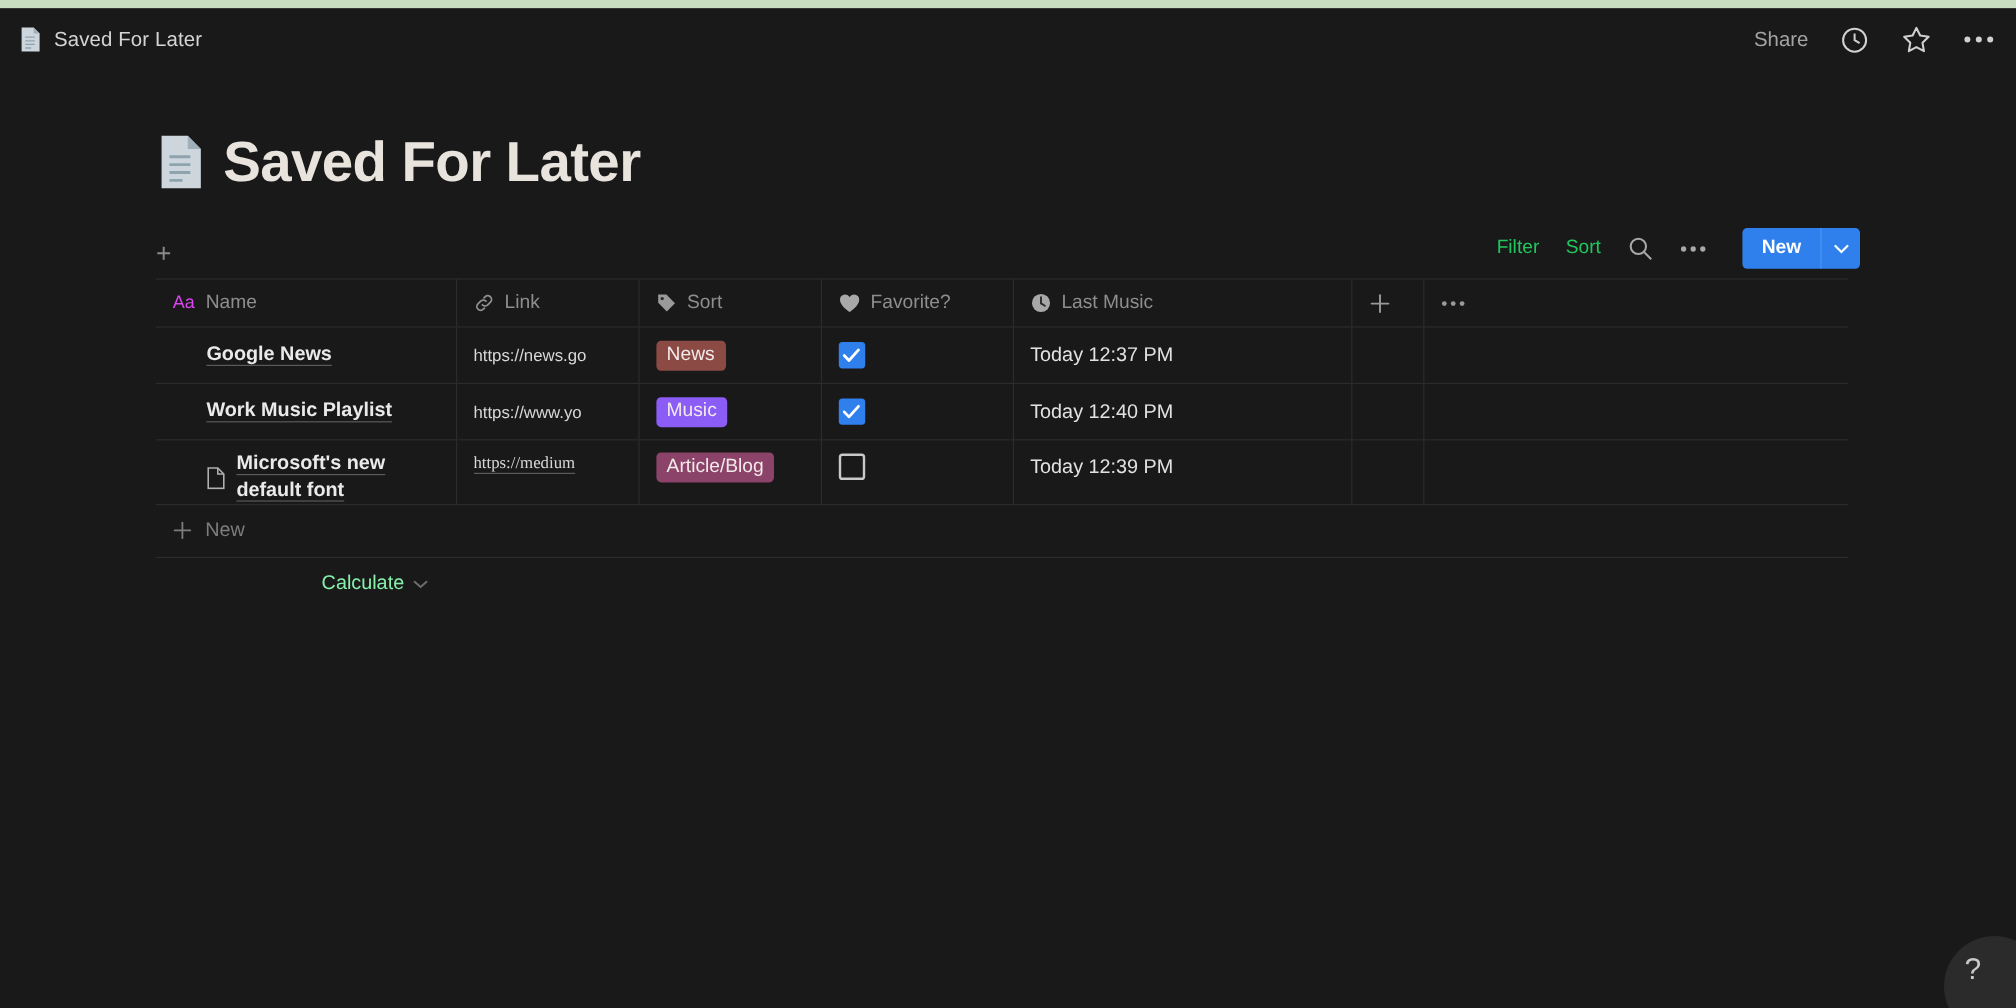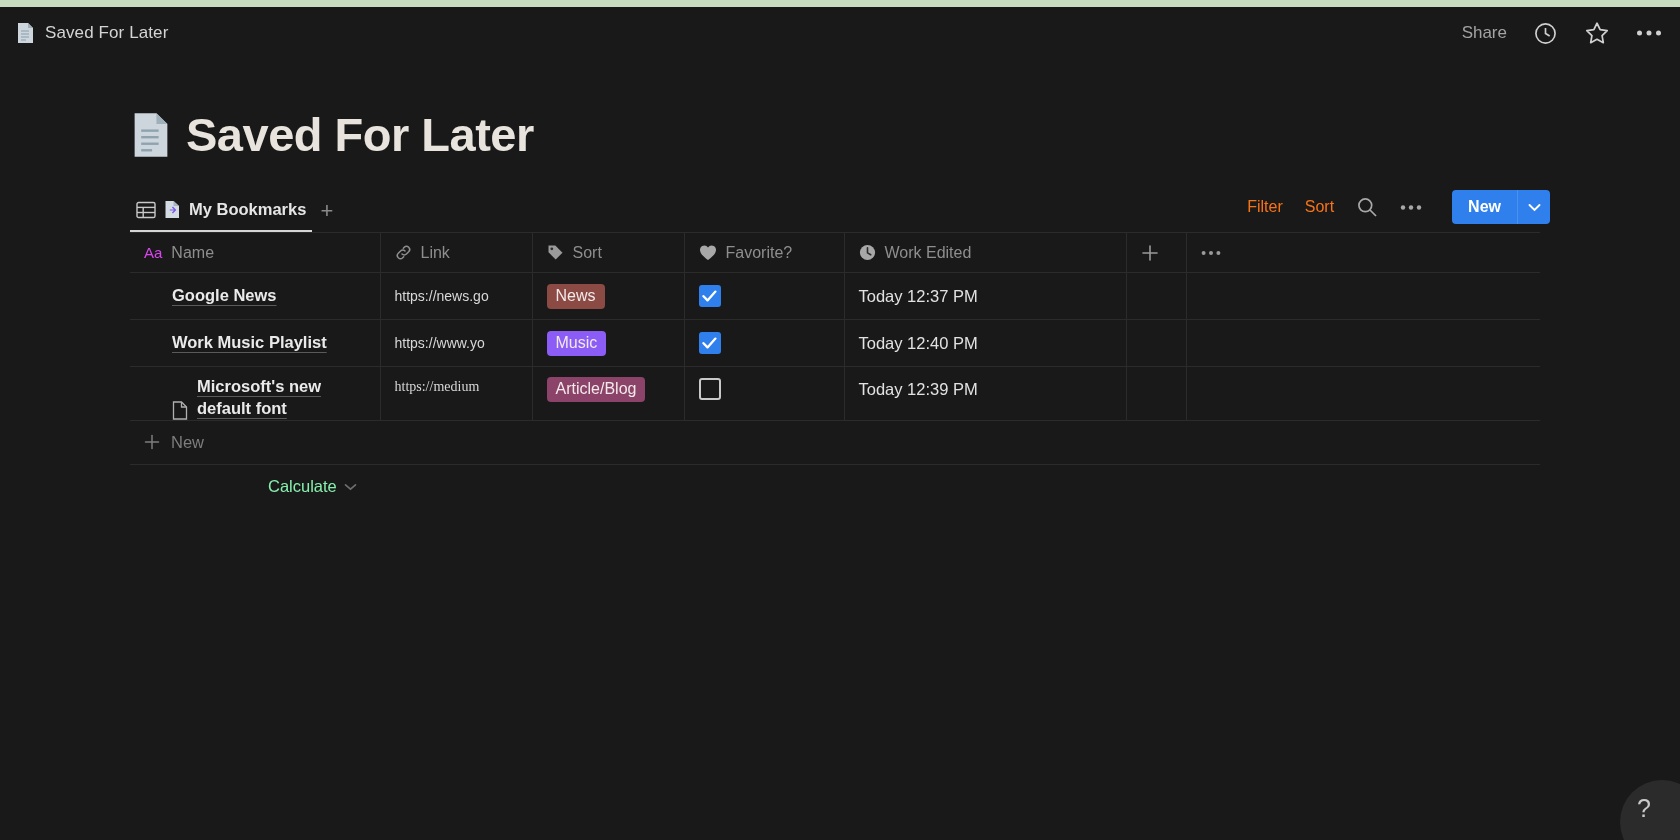--- a/index.html
+++ b/index.html
@@ -61,21 +61,21 @@
     border-bottom: 2px solid #d6d6d6;
     color: #e6e6e6; font-size: 16.5px; font-weight: bold;
     margin-right: 8px;
   }
   .tab-add {
     color: #8a8a8a; font-size: 22px; padding-bottom: 10px;
     line-height: 1;
   }
   .tabs-spacer { flex: 1; }
   .tab-tools { display: flex; align-items: center; gap: 22px; padding-bottom: 8px; }
-  .tool-label { font-size: 16px; color: #f97316; }
+  .tool-label { font-size: 16px; color: #22c55e; }
   .btn-new {
     display: flex; align-items: stretch;
     background: #2f80ed; border-radius: 4px; overflow: hidden;
     height: 34px; margin-left: 8px;
   }
   .btn-new-main {
     display: flex; align-items: center; padding: 0 16px;
     color: #fff; font-size: 16px; font-weight: bold;
   }
   .btn-new-caret {
@@ -224,38 +224,20 @@
             <line x1="5" y1="12" x2="13" y2="12"></line>
           <line x1="5" y1="15" x2="13" y2="15"></line>
             <line x1="5" y1="18" x2="10" y2="18"></line>
         </g>
       </svg>
     </span>
     <h1 class="page-title">Saved For Later</h1>
   </div>
 
   <div class="tabs-row">
-    <div class="tab">
-      <span>
-        <svg width="20" height="18" viewBox="0 0 20 18" fill="none" stroke="#c9c9c9" stroke-width="1.4">
-          <rect x="1" y="1.5" width="18" height="15" rx="1.6"></rect>
-          <line x1="1" y1="6.4" x2="19" y2="6.4"></line>
-            <line x1="1" y1="11.5" x2="19" y2="11.5"></line>
-          <line x1="7.2" y1="6.4" x2="7.2" y2="16.5"></line>
-        </svg>
-      </span>
-      <span>
-        <svg width="17" height="19" viewBox="0 0 17 19">
-          <path d="M1.5 1h8l5.5 5v12h-13.5z" fill="#d3dce2"></path>
-          <path d="M9.5 1l5.5 5h-5.5z" fill="#a7b6c0"></path>
-          <path d="M9.5 10.5h5l-2.4-2.6 1.2-1.1 4.2 4.2-4.2 4.2-1.2-1.1 2.4-2.6h-5z" fill="#7a5af0" transform="translate(-2,1) scale(0.82)"></path>
-        </svg>
-      </span>
-      <span>My Bookmarks</span>
-    </div>
     <span class="tab-add">+</span>
 
     <div class="tabs-spacer"></div>
 
     <div class="tab-tools">
       <span class="tool-label">Filter</span>
       <span class="tool-label">Sort</span>
       <span class="icon-btn">
         <svg width="22" height="22" viewBox="0 0 22 22" fill="none" stroke="#a8a8a8" stroke-width="1.7">
           <circle cx="9.3" cy="9.3" r="6.4"></circle>
@@ -332,21 +314,21 @@
             </div>
           </th>
           <th class="col-divider">
             <div class="th-inner">
               <span>
                 <svg width="17" height="17" viewBox="0 0 18 18">
                   <circle cx="9" cy="9" r="8" fill="#a8a8a8"></circle>
                   <path d="M9 4v5.4l3.4 2" stroke="#2b2b2b" stroke-width="1.7" fill="none" stroke-linecap="round"></path>
                 </svg>
               </span>
-              <span>Work Edited</span>
+              <span>Last Music</span>
             </div>
           </th>
           <th class="col-divider">
             <span>
               <svg width="18" height="18" viewBox="0 0 18 18" stroke="#9a9a9a" stroke-width="1.6" stroke-linecap="round">
                 <line x1="9" y1="2" x2="9" y2="16"></line>
                   <line x1="2" y1="9" x2="16" y2="9"></line>
               </svg>
             </span>
           </th>
@@ -410,21 +392,21 @@
           </td>
           <td class="col-divider">
             <span class="date-text">Today 12:40 PM</span>
           </td>
           <td class="col-divider"></td>
           <td></td>
         </tr>
 
         <tr class="row-tall">
           <td class="col-divider">
-            <div class="cell-name" style="align-items:flex-end; padding-top:9px;">
+            <div class="cell-name" style="align-items:center; padding-top:9px;">
               <span style="margin-top:2px;">
                 <svg width="16" height="19" viewBox="0 0 16 19" fill="none" stroke="#b0b0b0" stroke-width="1.3">
                   <path d="M1.5 1h8l5 5v12h-13z"></path>
                   <path d="M9.5 1v5h5"></path>
                 </svg>
               </span>
               <span class="name-text" style="display:block;max-width:174px;">Microsoft's new default font</span>
             </div>
           </td>
           <td class="col-divider" style="vertical-align:top;padding-top:12px;font-family:Liberation Serif, serif;">

